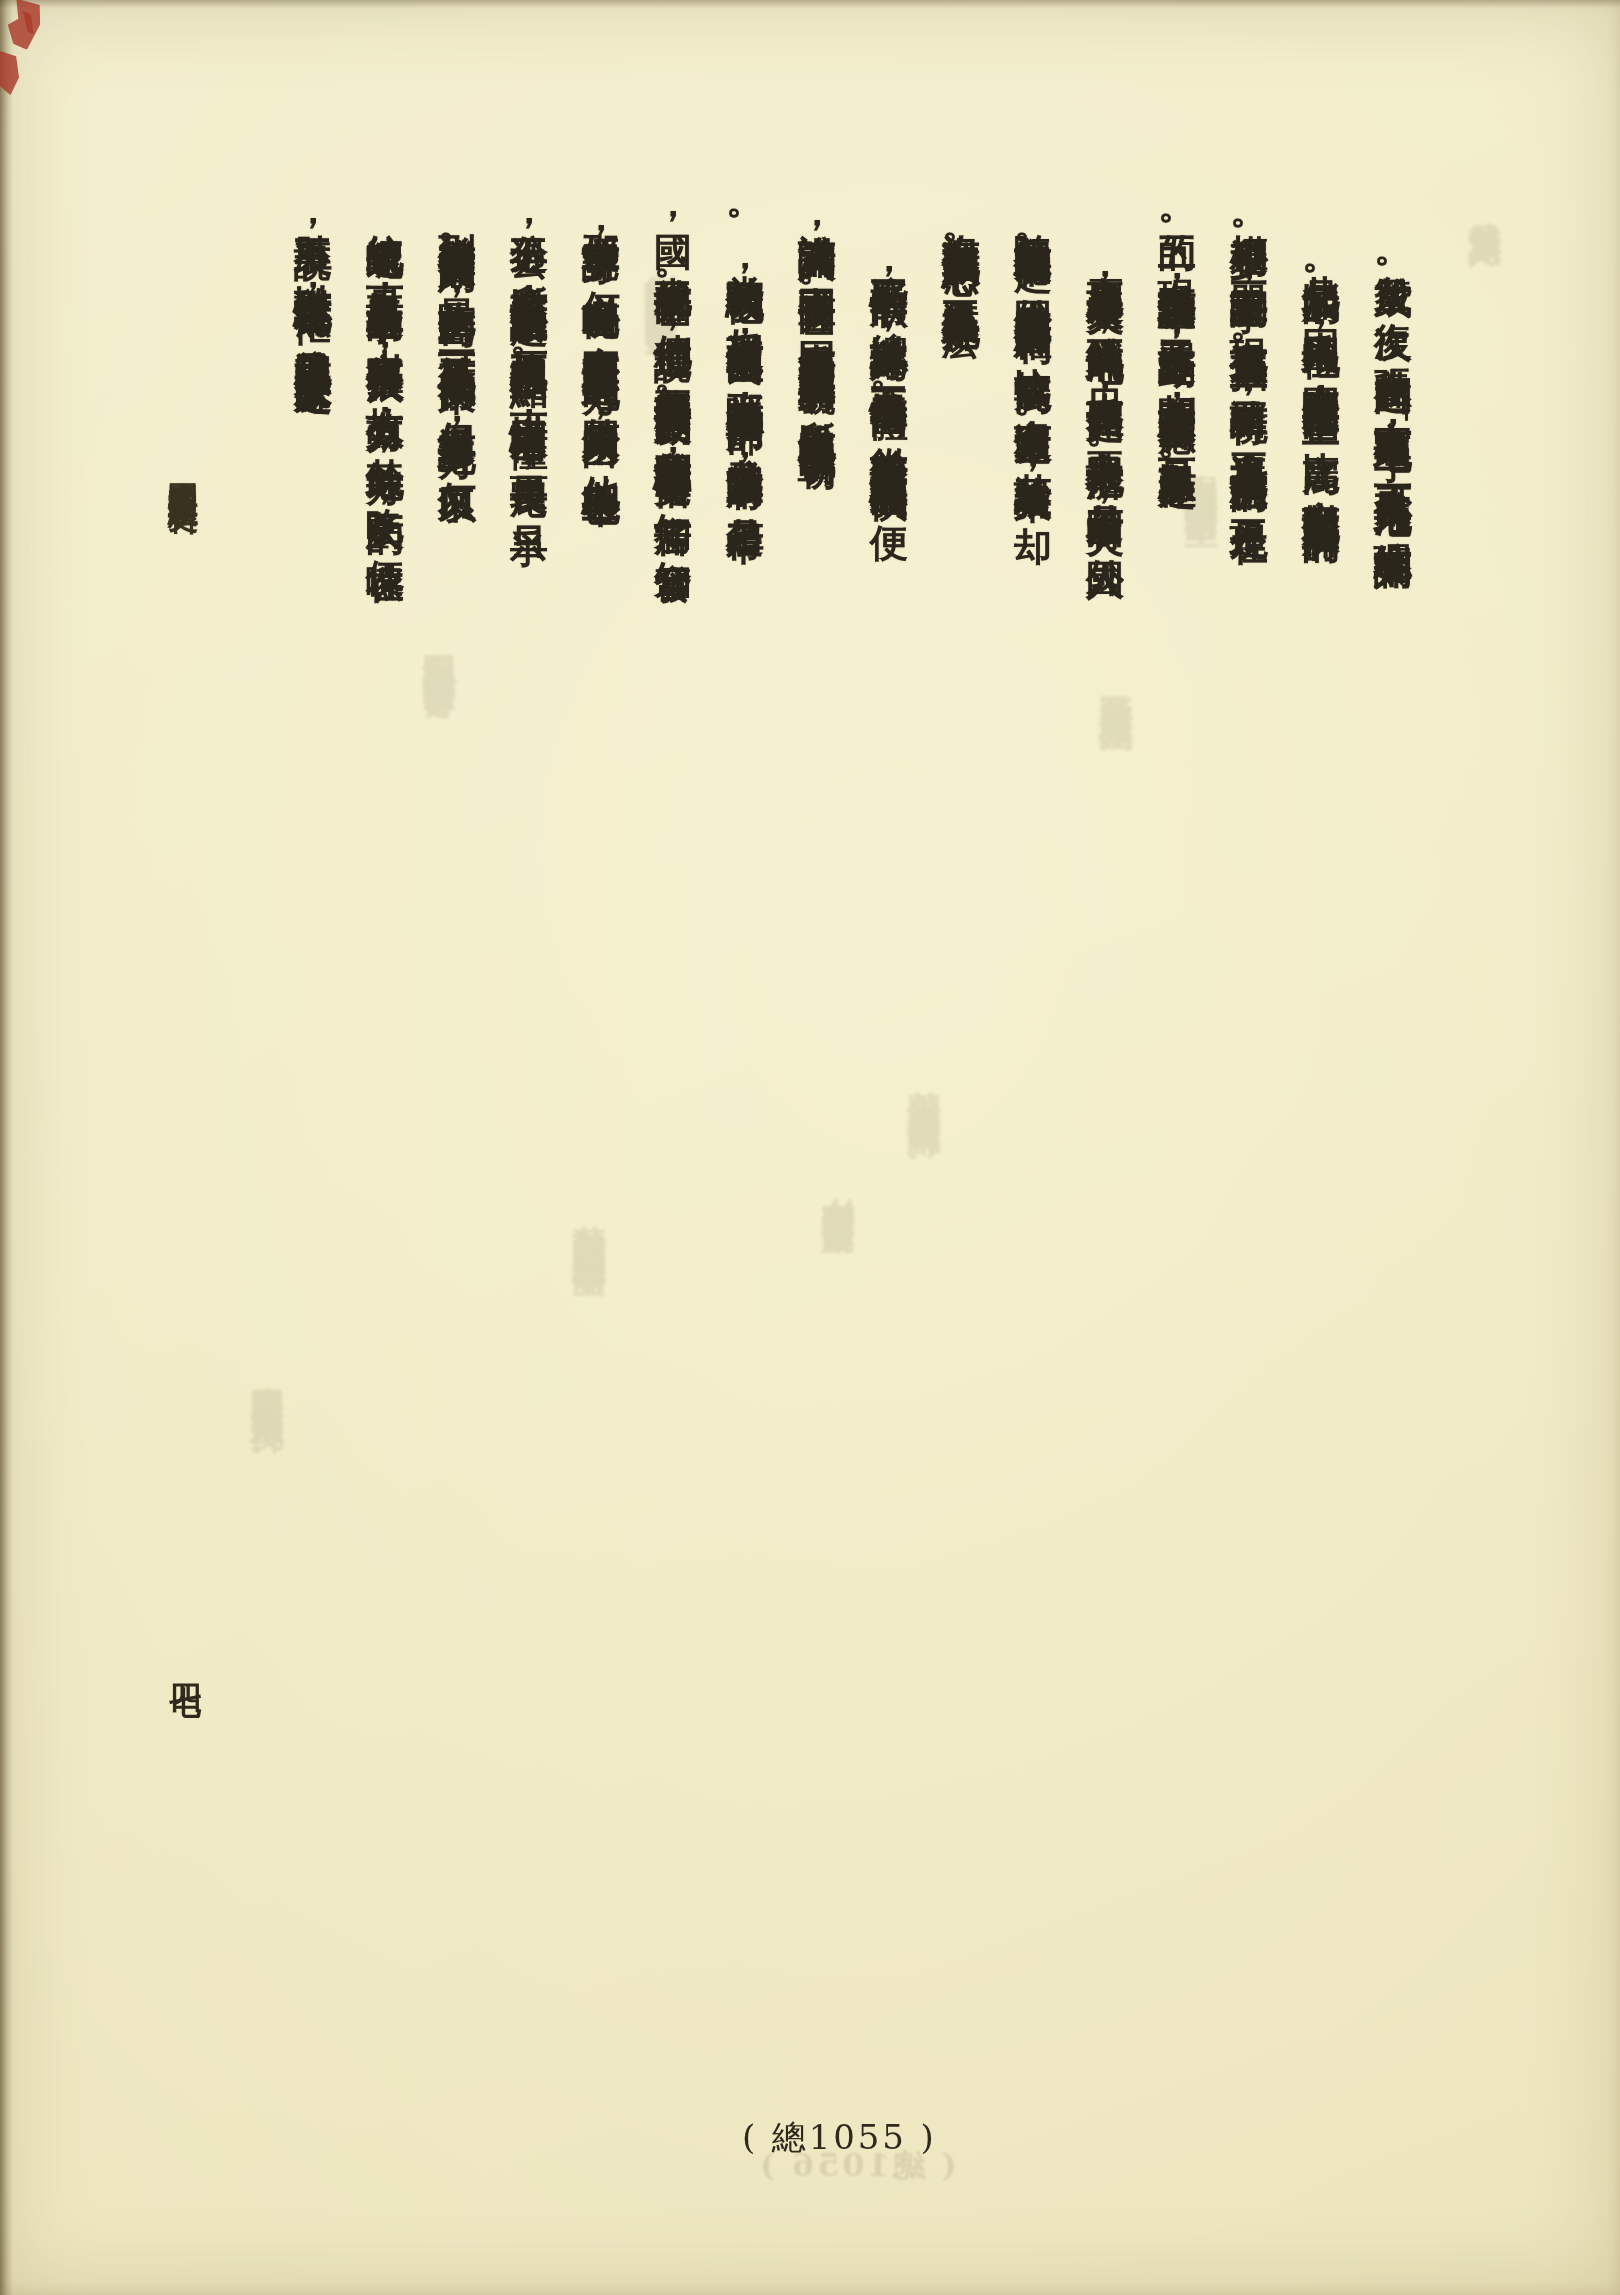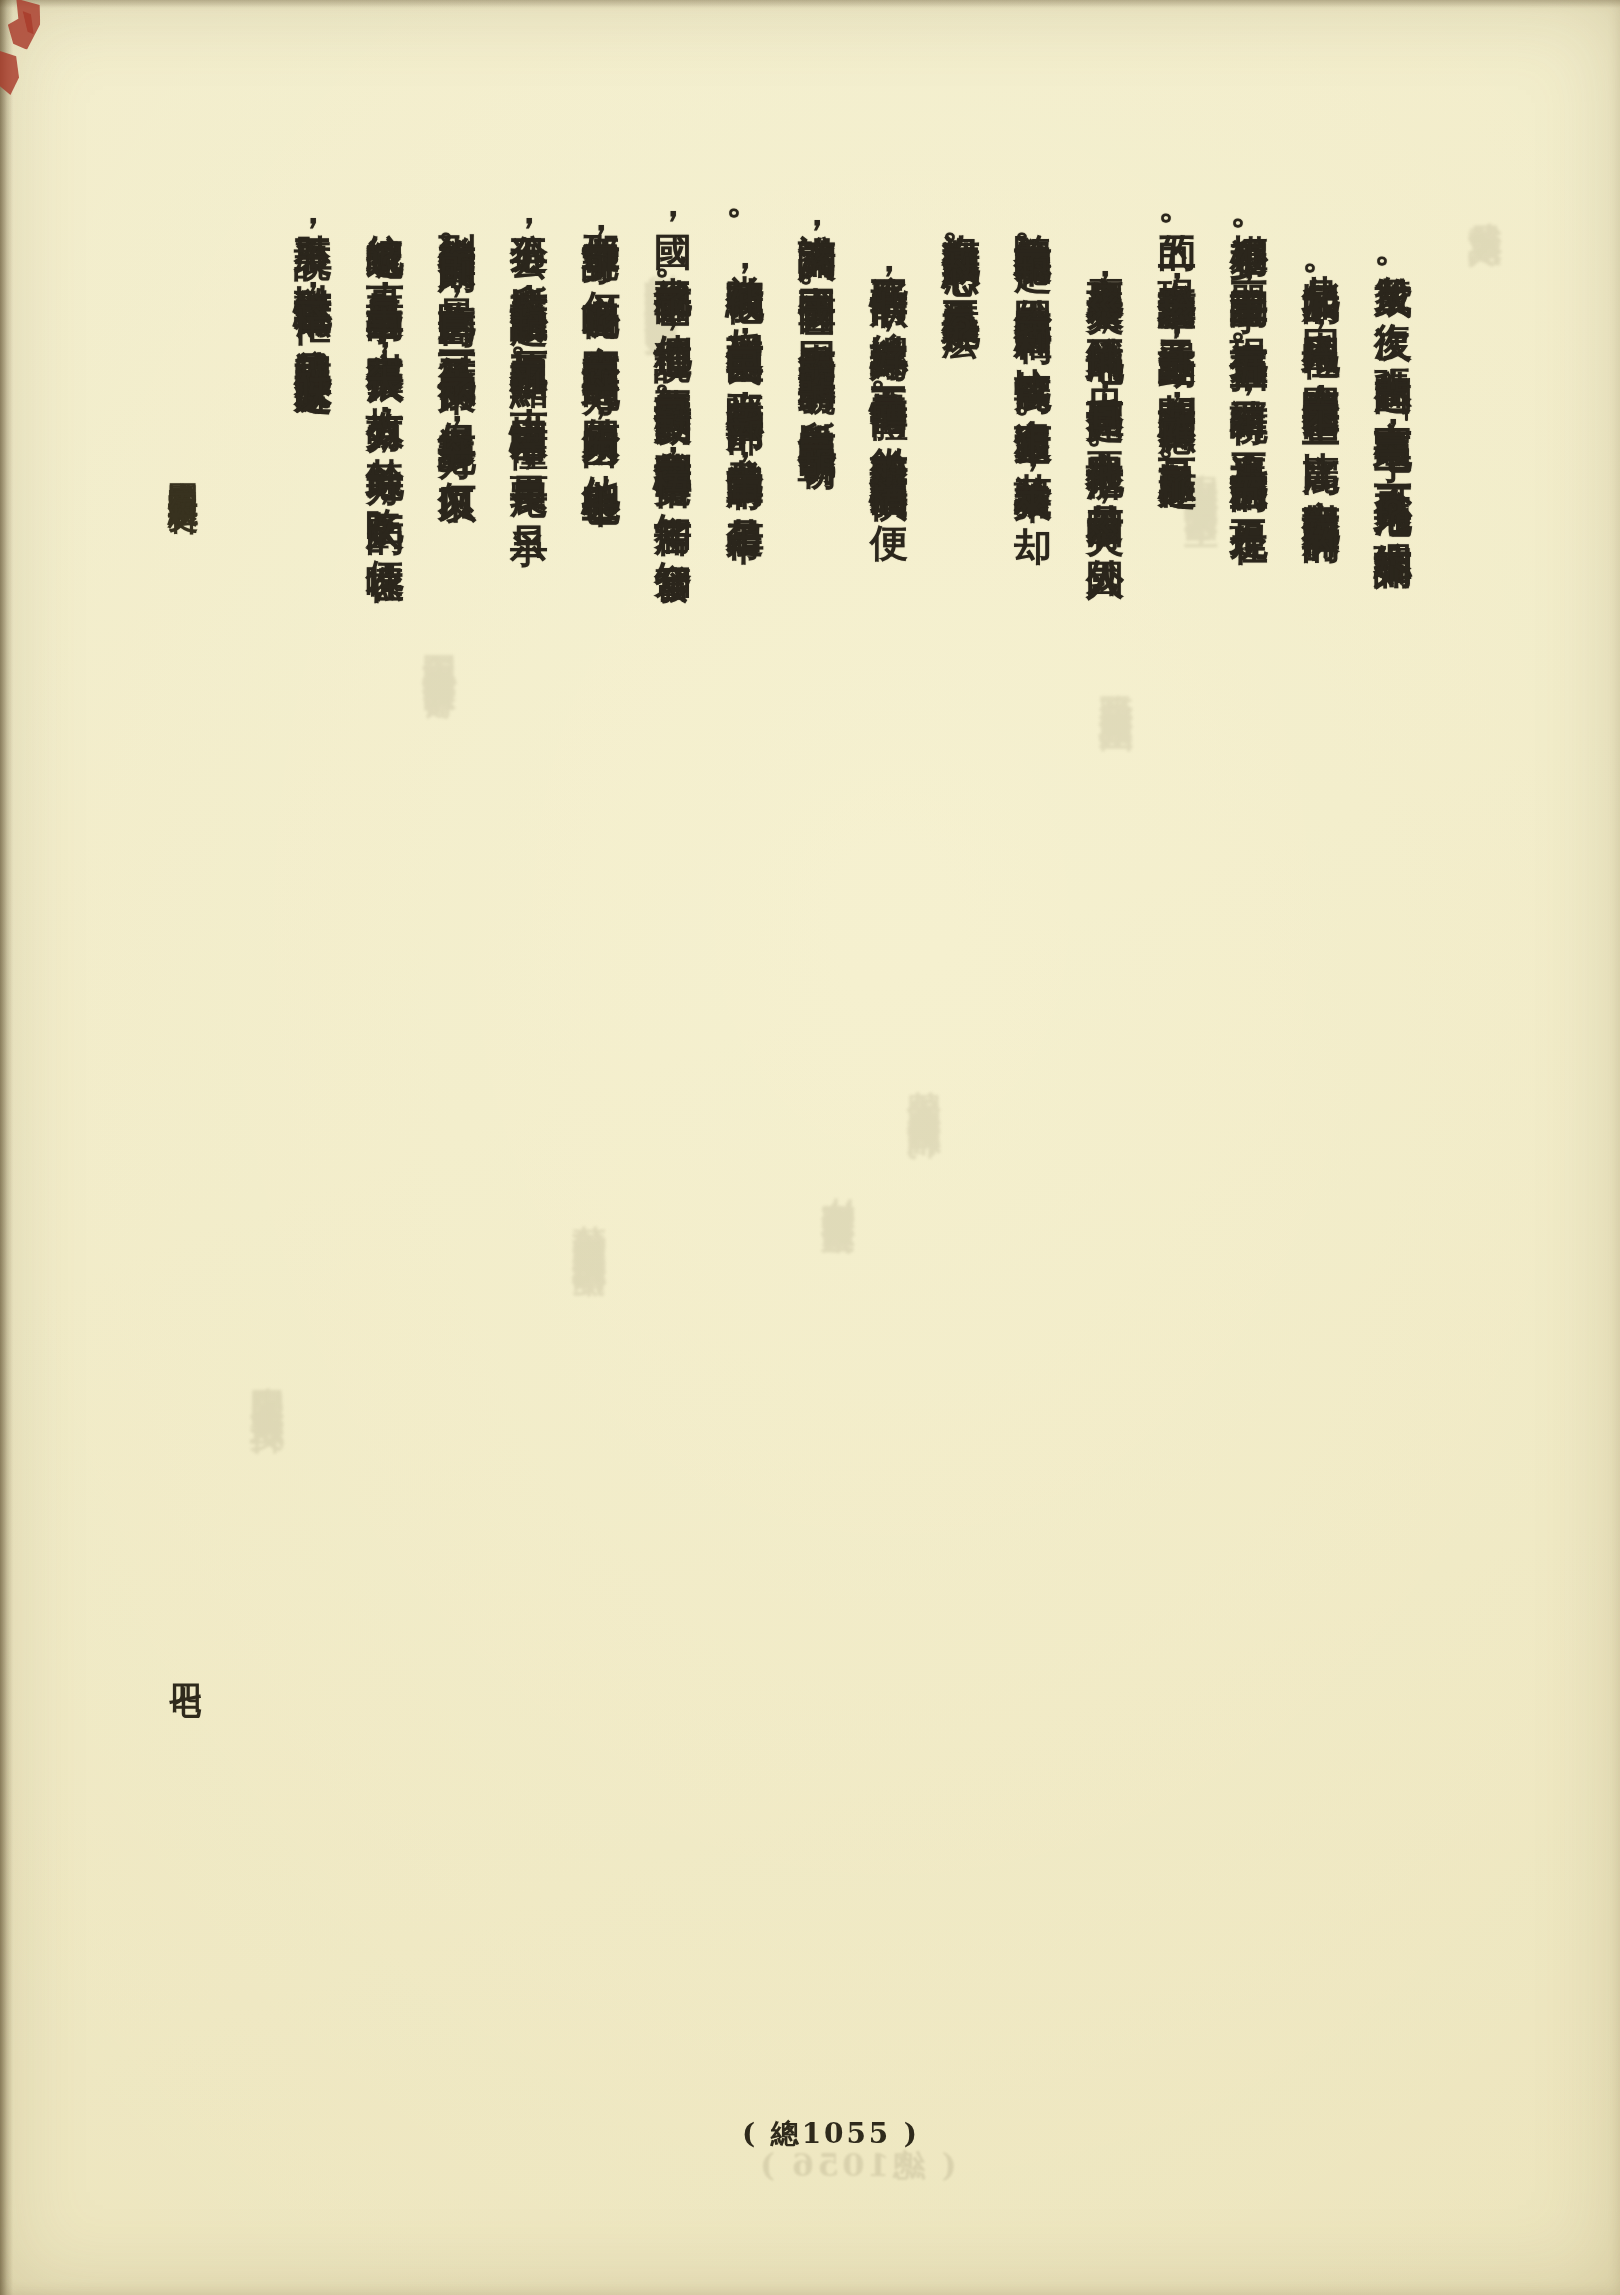--- a/index.html
+++ b/index.html
@@ -76,23 +76,23 @@
     writing-mode: vertical-rl;
     font-size: 32px;
     letter-spacing: 1.9px;
     font-weight: bold;
     color: #2f2a1c;
   }
   
   .footer-label {
     position: absolute;
     left: 742px; top: 2115px;
-    font-size: 28px;
+    font-size: 34px;
     letter-spacing: 2.9px;
-    font-weight: bold;
+    font-weight: normal;
     color: #2f2a1c;
   }
 
   
   .ghost {
     position: absolute;
     writing-mode: vertical-rl;
     font-size: 34px;
     line-height: 42px;
     letter-spacing: 2.9px;

